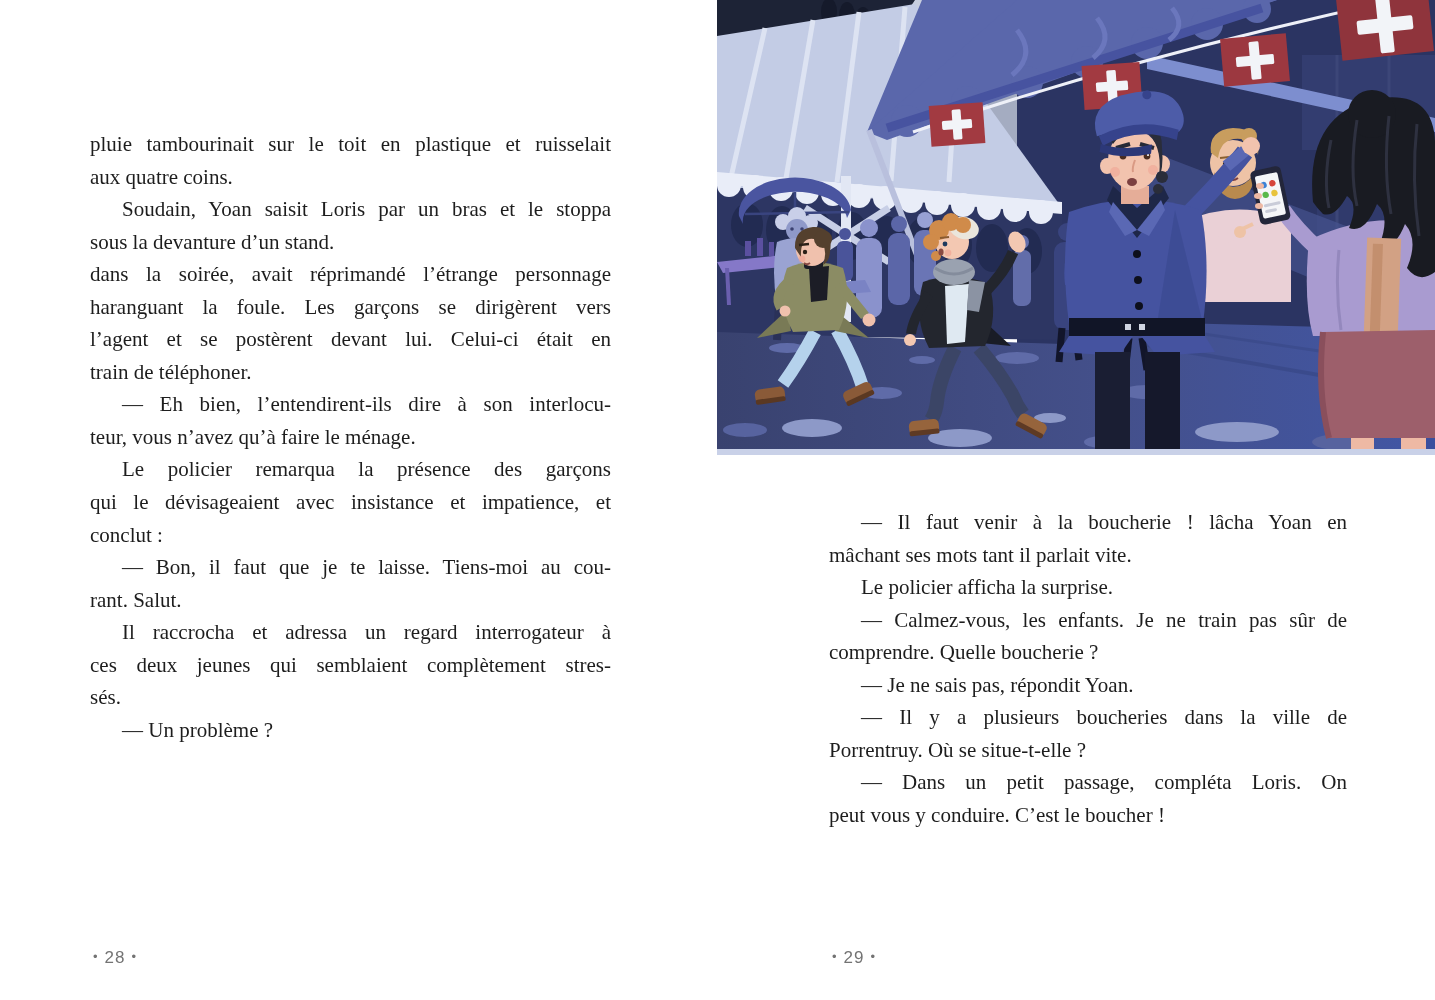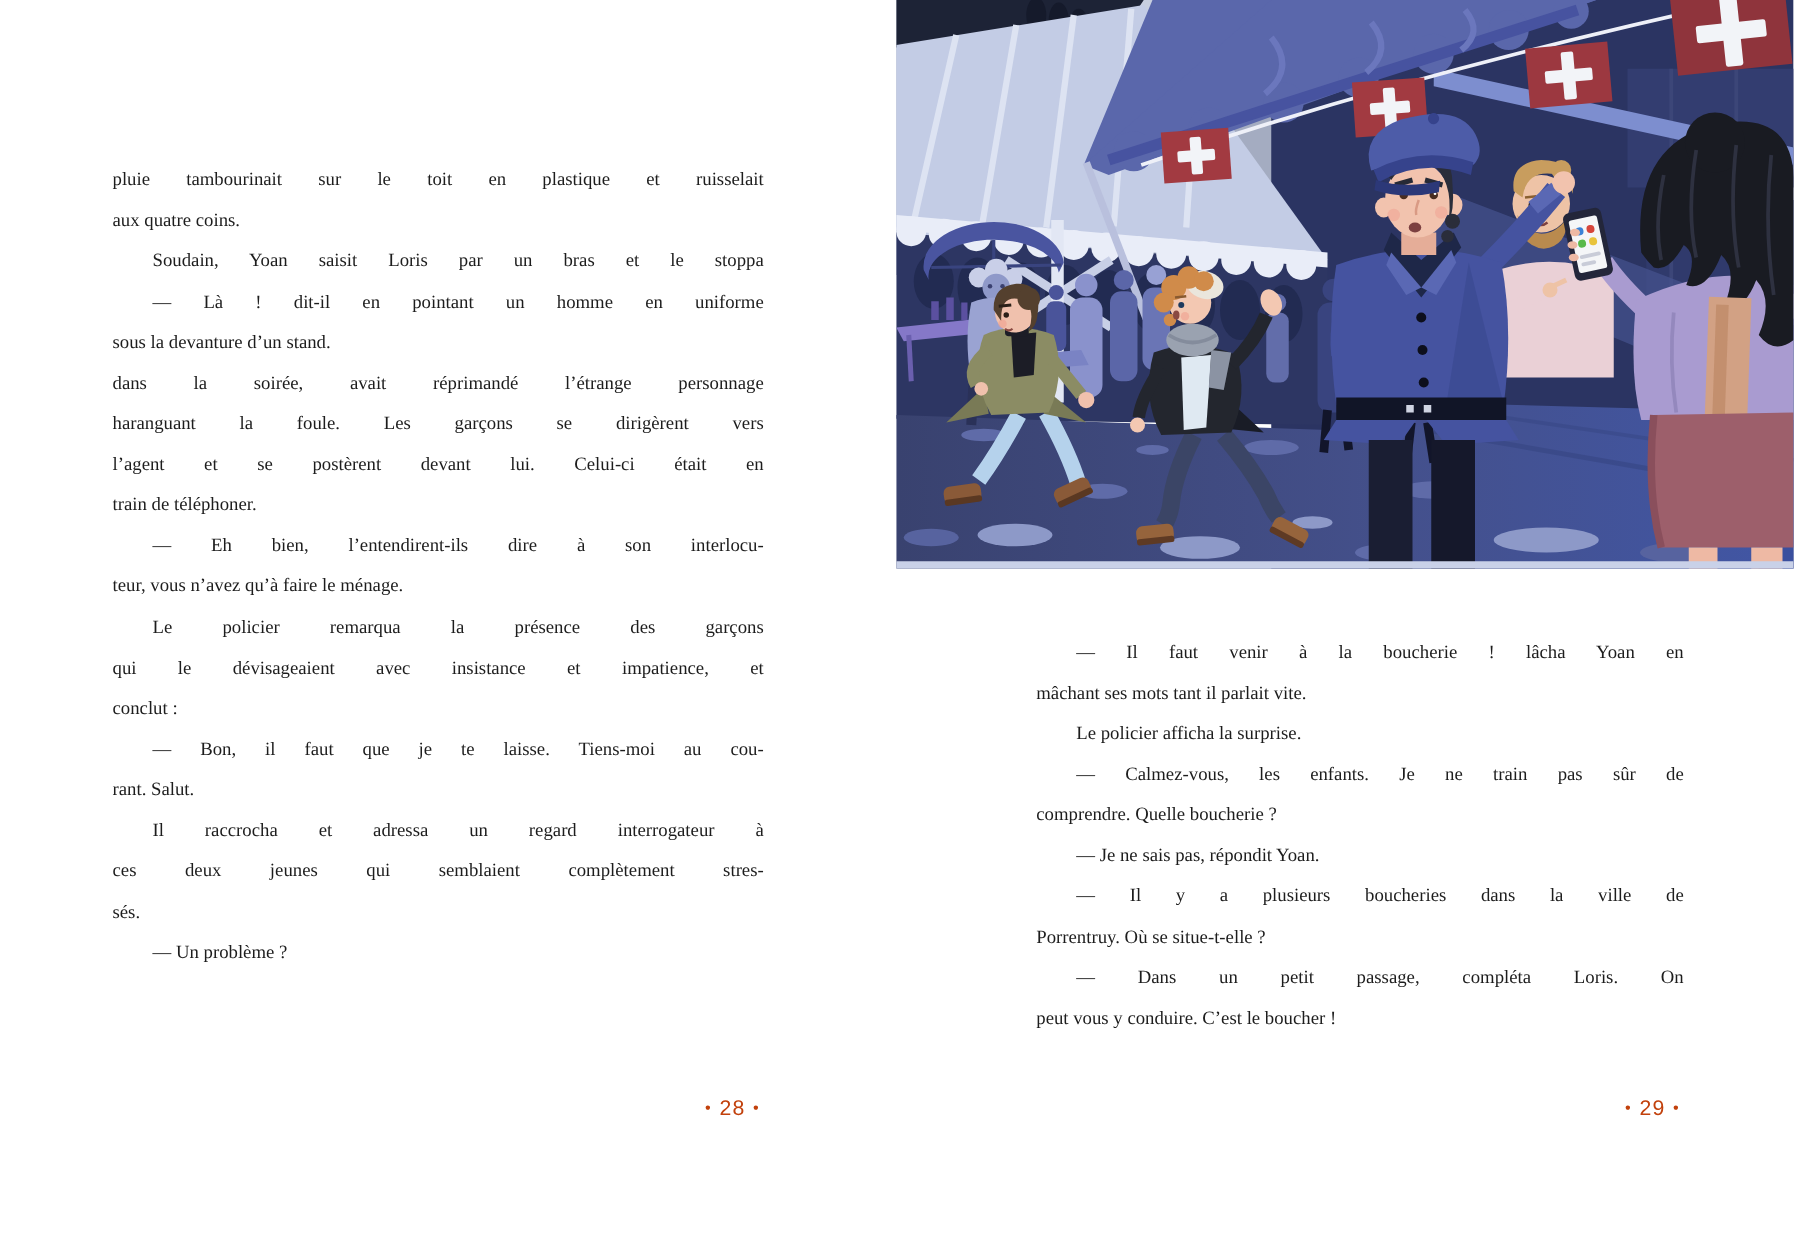--- a/index.html
+++ b/index.html
@@ -1,42 +1,41 @@
 <!DOCTYPE html>
 <html><head>
 <meta charset="utf-8">
 <style>
   html,body{margin:0;padding:0;background:#ffffff;}
   .spread{position:relative;width:1435px;height:1000px;background:#ffffff;overflow:hidden;
           font-family:"Liberation Serif","DejaVu Serif",serif;color:#1d1d1d;}
   .text-block{position:absolute;}
-  .text-block .line{display:block;font-size:15px;line-height:32.55px;
+  .text-block .line{display:block;font-size:21px;line-height:32.55px;
           text-align:justify;text-align-last:justify;overflow:hidden;white-space:nowrap;}
   .text-block .line.end{text-align-last:left;}
   .text-block .line.ind{text-indent:32px;}
   .left-text{left:90px;top:128px;width:521px;}
   .right-text{left:829px;top:506px;width:518px;}
-  .pagenum{position:absolute;top:877px;font-family:"Liberation Sans","DejaVu Sans",sans-serif;
-          font-size:17px;color:#c2410c;text-align:right;letter-spacing:1px;}
+  .pagenum{position:absolute;top:948px;font-family:"Liberation Sans","DejaVu Sans",sans-serif;
+          font-size:17px;color:#737373;text-align:left;letter-spacing:1px;}
   .pagenum span{margin:0 3px;}
   .pagenum .dot{font-size:13px;vertical-align:2px;}
   .pn-left{left:90px;width:521px;}
   .pn-right{left:829px;width:518px;}
   .illu{position:absolute;left:717px;top:0;width:718px;height:455px;display:block;}
 </style>
 </head>
 <body>
 
 <div class="spread">
 
   <div class="text-block left-text">
       <div class="line">pluie tambourinait sur le toit en plastique et ruisselait</div>
       <div class="line end">aux quatre coins.</div>
       <div class="line ind">Soudain, Yoan saisit Loris par un bras et le stoppa</div>
-      <div class="line ind">— Là ! dit-il en pointant un homme en uniforme</div>
       <div class="line end">sous la devanture d’un stand.</div>
       <div class="line">dans la soirée, avait réprimandé l’étrange personnage</div>
       <div class="line">haranguant la foule. Les garçons se dirigèrent vers</div>
       <div class="line">l’agent et se postèrent devant lui. Celui-ci était en</div>
       <div class="line end">train de téléphoner.</div>
       <div class="line ind">— Eh bien, l’entendirent-ils dire à son interlocu-</div>
       <div class="line end">teur, vous n’avez qu’à faire le ménage.</div>
       <div class="line ind">Le policier remarqua la présence des garçons</div>
       <div class="line">qui le dévisageaient avec insistance et impatience, et</div>
       <div class="line end">conclut :</div>

